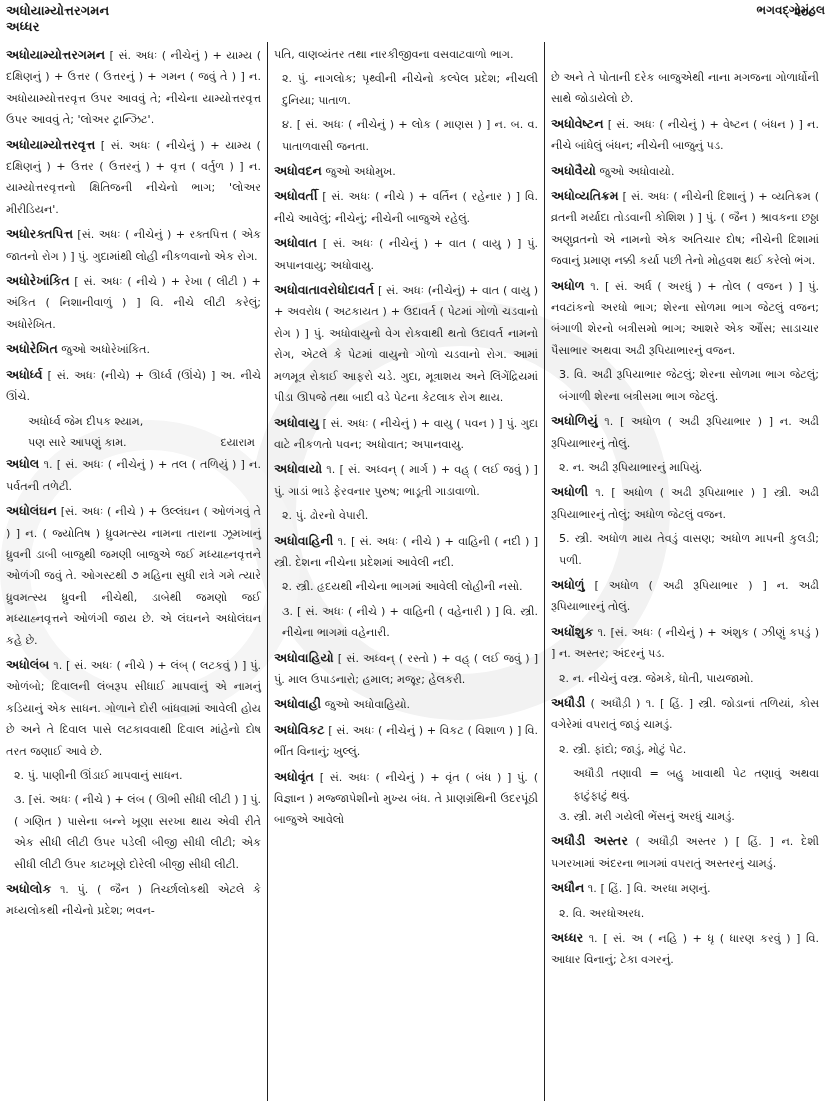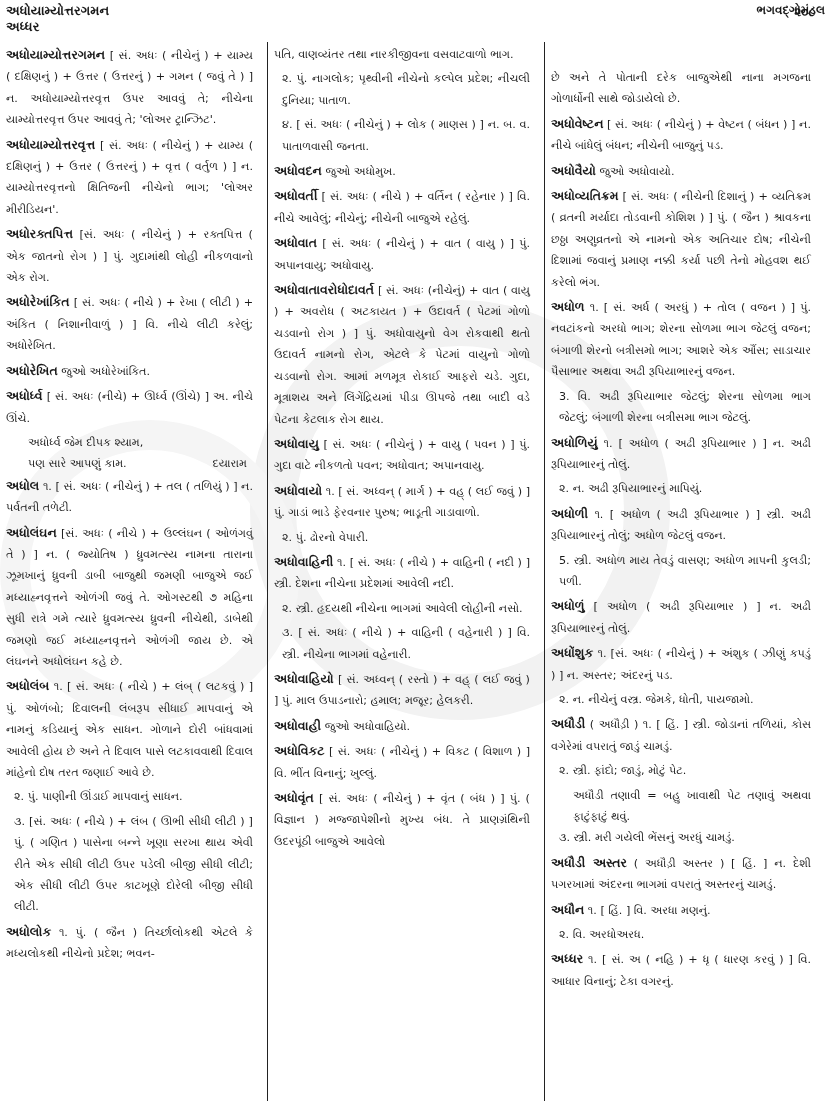--- a/index.html
+++ b/index.html
@@ -26,21 +26,21 @@
       position: absolute; left: 0; top: 0; width: 825px; height: 40px; z-index: 1;
     }
     .hdr-guides { position: absolute; left: 6px; top: 3px; font-weight: bold; font-size: 13px; line-height: 16px; }
     .hdr-title { position: absolute; left: 0; width: 825px; top: 3px; text-align: right; font-weight: bold; font-size: 12px; }
     .hdr-page { position: absolute; right: 10px; top: 5px; font-size: 12px; font-weight: bold; }
     .columns {
       position: absolute; left: 0; top: 42px; width: 825px; height: 1059px;
       display: flex; z-index: 1;
     }
     .col {
-      box-sizing: border-box; padding: 2px 14px 0 6px; overflow: hidden;
+      box-sizing: border-box; padding: 2px 6px 0 6px; overflow: hidden;
       font-size: 11.2px; line-height: 21.4px; text-align: justify;
     }
     .col-1 { width: 268px; border-right: 1.5px solid #222; }
     .col-2 { width: 277px; border-right: 1.5px solid #222; }
     .col-3 { width: 280px; margin-top: 23px; }
     .entry { margin: 0 0 3px 0; }
     .entry .hw { font-weight: bold; font-size: 12.5px; }
     .entry .body { }
     .sub { margin: 0 0 3px 0; padding-left: 8px; }
     .cont { margin: 0 0 3px 0; }

